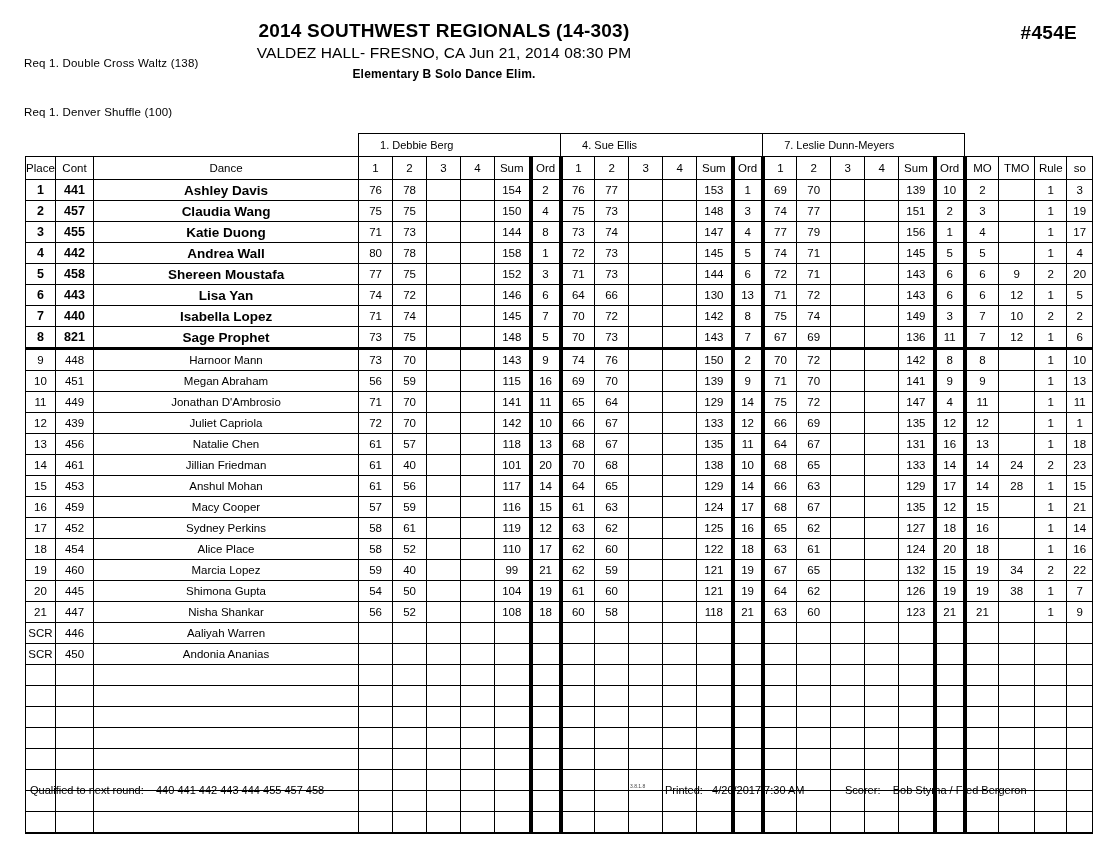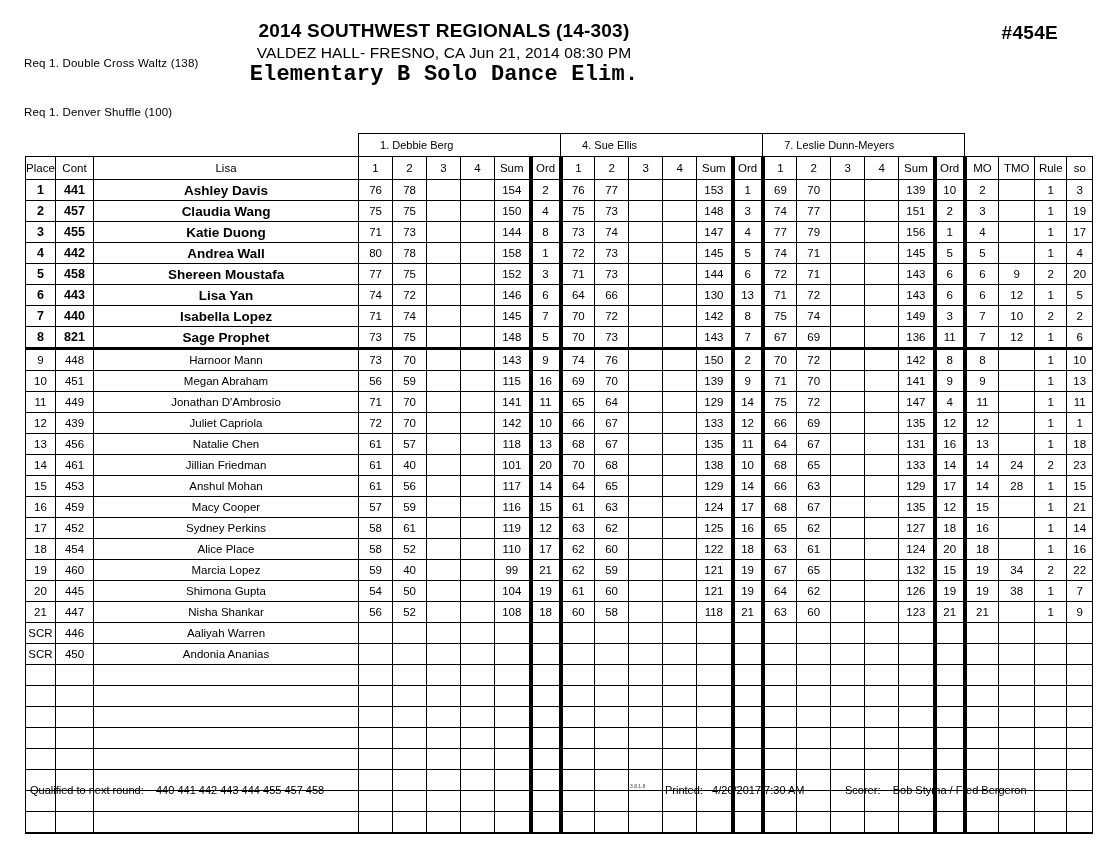--- a/index.html
+++ b/index.html
@@ -45,34 +45,33 @@
     letter-spacing: .2px;
     line-height: 22px;
   }
   .t-venue {
     font-size: 15.5px;
     font-weight: normal;
     line-height: 21px;
     letter-spacing: .1px;
   }
   .t-event {
-    font-size: 22px;
+    font-size: 12px;
     font-weight: bold;
     line-height: 23px;
     letter-spacing: .2px;
-    font-family: Liberation Mono, monospace;
   }
   .t-report {
     font-size: 15px;
     font-weight: normal;
     line-height: 22px;
   }
   #heat-number {
     position: absolute;
-    right: 42px;
+    right: 23px;
     top: 22px;
     font-size: 19px;
     font-weight: bold;
     letter-spacing: .3px;
   }
 
   
   #sheet {
     position: absolute;
     left: 25px;
@@ -214,21 +213,21 @@
       <tr class="judge-band">
         <td class="blank" colspan="3"></td>
         <td class="jb" colspan="6">1.  Debbie Berg</td>
         <td class="jb" colspan="6">4.  Sue Ellis</td>
         <td class="jb" colspan="6">7.  Leslie Dunn-Meyers</td>
         <td class="blank" colspan="4"></td>
       </tr>
       <tr class="colhead">
         <td>Place</td>
         <td>Cont</td>
-        <td class="name">Lisa</td>
+        <td class="name">Dance</td>
 
         <td>1</td>
         <td>2</td>
         <td>3</td>
         <td>4</td>
         <td>Sum</td>
         <td class="thickL thickR">Ord</td>
 
         <td>1</td>
         <td>2</td>

